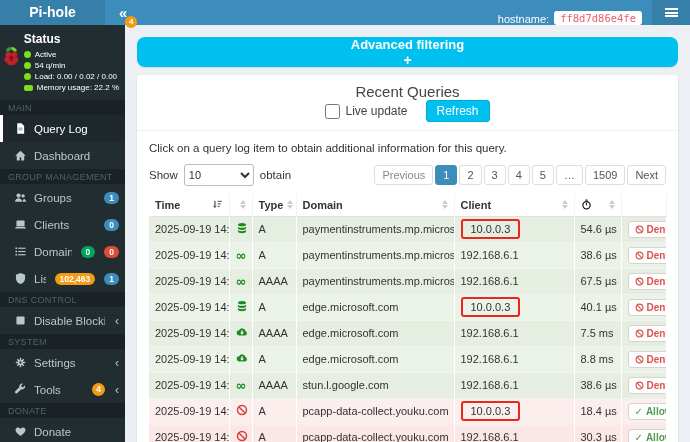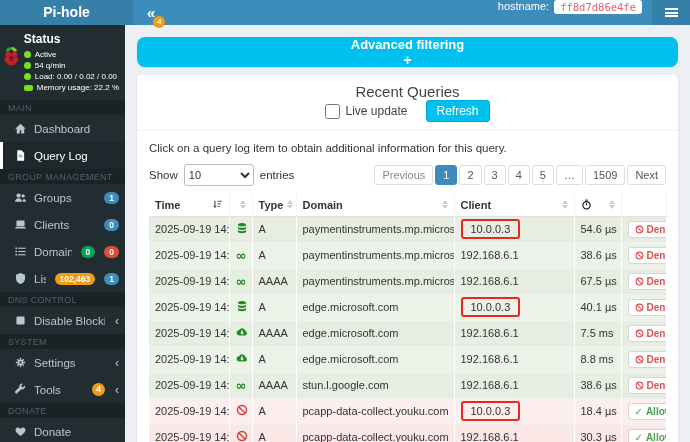--- a/index.html
+++ b/index.html
@@ -1,25 +1,25 @@
 <!DOCTYPE html>
 <html><head>
 <meta charset="utf-8">
 <style>
   * { box-sizing: border-box; margin: 0; padding: 0; }
   html,body { width:690px; height:442px; overflow:hidden; }
   body { font-family:"Liberation Sans","DejaVu Sans",sans-serif; background:#ecf0f5; font-size:12px; color:#333; }
 
   
   .navbar { position:fixed; top:0; left:0; right:0; height:25px; background:#3c8dbc; display:flex; z-index:30; }
-  .brand { width:133px; background:#367fa9; color:#fff; font-size:14px; font-weight:bold; text-align:center; line-height:25px; flex:0 0 auto; }
+  .brand { width:105px; background:#367fa9; color:#fff; font-size:14px; font-weight:bold; text-align:center; line-height:25px; flex:0 0 auto; }
   .nav-rest { flex:1; display:flex; align-items:center; justify-content:space-between; padding:0 0 0 8px; }
   .collapse-btn { position:relative; color:#fff; font-size:15px; font-weight:bold; line-height:22px; padding:0 6px; cursor:pointer; }
   .collapse-badge { position:absolute; right:-4px; bottom:-4px; background:#f39c12; color:#fff; font-size:8px; font-weight:bold; width:12px; height:12px; border-radius:50%; text-align:center; line-height:12px; }
-  .nav-right { display:flex; align-items:flex-start; height:25px; }
+  .nav-right { display:flex; align-items:flex-end; height:25px; }
   .hostname-label { color:#fff; font-size:11px; margin-right:5px; }
   .hostname-badge { background:#fff; color:#e4606d; font-family:"DejaVu Sans Mono",monospace; font-size:10.5px; padding:1px 6px; border-radius:3px; margin-right:10px; }
   .hamburger { width:38px; height:25px; background:#367fa9; display:flex; align-items:center; justify-content:center; cursor:pointer; }
   .hamburger span { display:block; width:13px; height:9px; border-top:2px solid #fff; border-bottom:2px solid #fff; position:relative; }
   .hamburger span:after { content:""; position:absolute; left:0; right:0; top:1.5px; height:2px; background:#fff; }
 
   
   .sidebar { position:fixed; top:25px; left:0; bottom:0; width:125px; background:#222d32; z-index:20; }
   .status-panel { display:flex; padding:7px 6px 7px 4px; gap:5px; align-items:flex-start; }
   .status-info { flex:1; }
@@ -136,36 +136,36 @@
           </div>
           <div class="status-line">
             <span class="dot sq"></span>
             <span>Memory usage: 22.2 %</span>
           </div>
         </div>
     </div>
   </div>
   <nav id="menu">
       <div class="menu-hdr">MAIN</div>
-      <div class="menu-item">
-        <span class="mi-icon">
-          <svg width="13" height="13" viewBox="0 0 16 16" fill="#b8c7ce" style="color:#b8c7ce">
-            <path d="M8 2 1.5 8.2h1.9V14h3.7v-4h1.8v4h3.7V8.2h1.9z"></path>
-          </svg>
-        </span>
-        <span class="mi-label">Dashboard</span>
-      </div>
       <div class="menu-item active">
         <span class="mi-icon">
           <svg width="13" height="13" viewBox="0 0 16 16" fill="#fff" style="color:#fff">
             <path d="M4 1.5h5.2L12.5 5v9.5H4z"></path>
             <path fill="#222d32" d="M5.5 7h5v1h-5zm0 2.2h5v1h-5z" opacity=".7"></path>
           </svg>
         </span>
         <span class="mi-label">Query Log</span>
+      </div>
+      <div class="menu-item">
+        <span class="mi-icon">
+          <svg width="13" height="13" viewBox="0 0 16 16" fill="#b8c7ce" style="color:#b8c7ce">
+            <path d="M8 2 1.5 8.2h1.9V14h3.7v-4h1.8v4h3.7V8.2h1.9z"></path>
+          </svg>
+        </span>
+        <span class="mi-label">Dashboard</span>
       </div>
       <div class="menu-hdr">GROUP MANAGEMENT</div>
       <div class="menu-item">
         <span class="mi-icon">
           <svg width="13" height="13" viewBox="0 0 16 16" fill="#b8c7ce" style="color:#b8c7ce">
             <circle cx="5.6" cy="5.6" r="2.6"></circle>
             <circle cx="11.2" cy="6" r="2.1"></circle>
             <path d="M1.3 13.2c0-2.4 1.9-4.2 4.3-4.2s4.3 1.8 4.3 4.2z"></path>
             <path d="M10.4 13.2c.1-1.6.9-3 2-3.4 1.4.3 2.3 1.7 2.4 3.4z"></path>
           </svg>
@@ -273,21 +273,21 @@
         </label>
         <button class="btn-refresh">Refresh</button>
       </div>
     </div>
     <div class="card-body">
       <div class="hint">Click on a query log item to obtain additional information for this query.</div>
       <div class="controls">
         <div class="show-wrap">
           <span>Show</span>
           <select id="page-size"><option>10</option></select>
-          <span>entries</span>
+          <span>obtain</span>
         </div>
         <div class="pager" id="pager">
             <div class="page-btn muted">Previous</div>
             <div class="page-btn active">1</div>
             <div class="page-btn ">2</div>
             <div class="page-btn ">3</div>
             <div class="page-btn ">4</div>
             <div class="page-btn ">5</div>
             <div class="page-btn ">…</div>
             <div class="page-btn ">1509</div>

